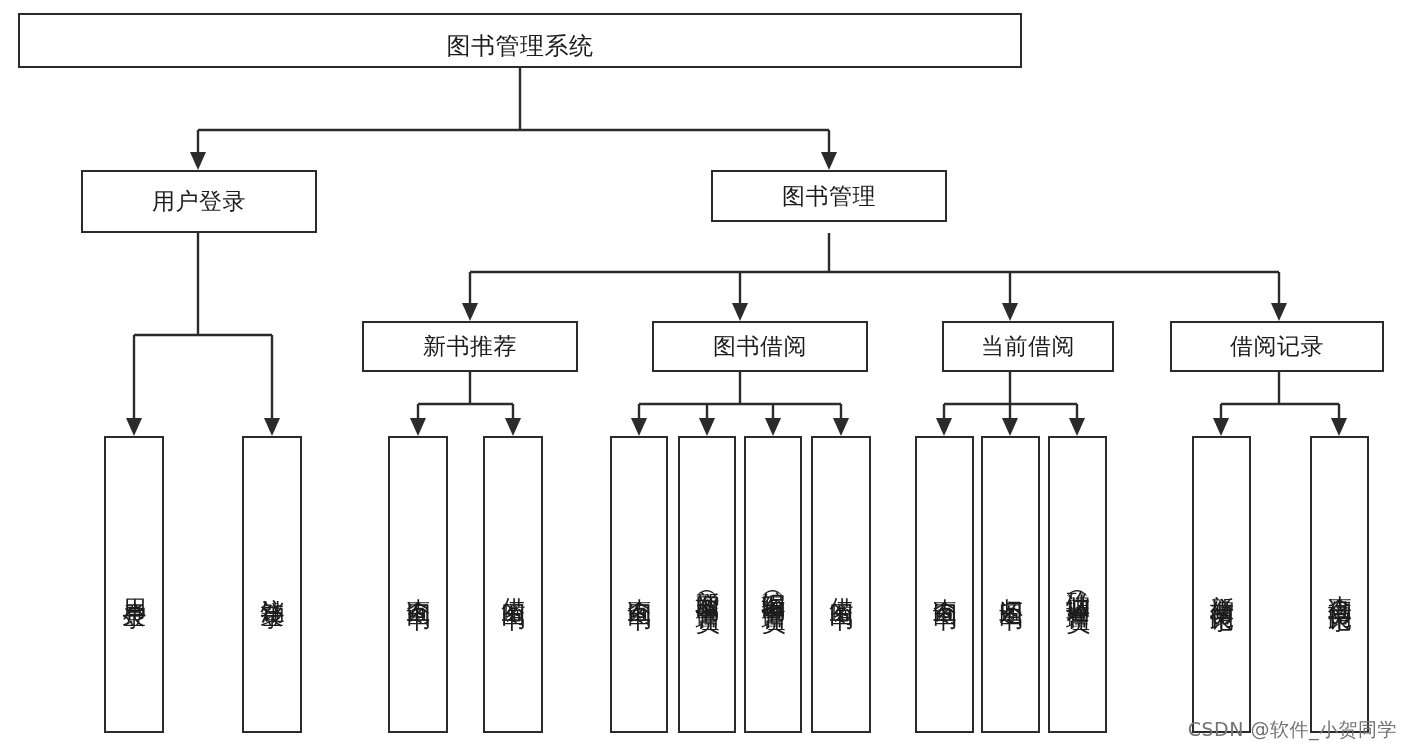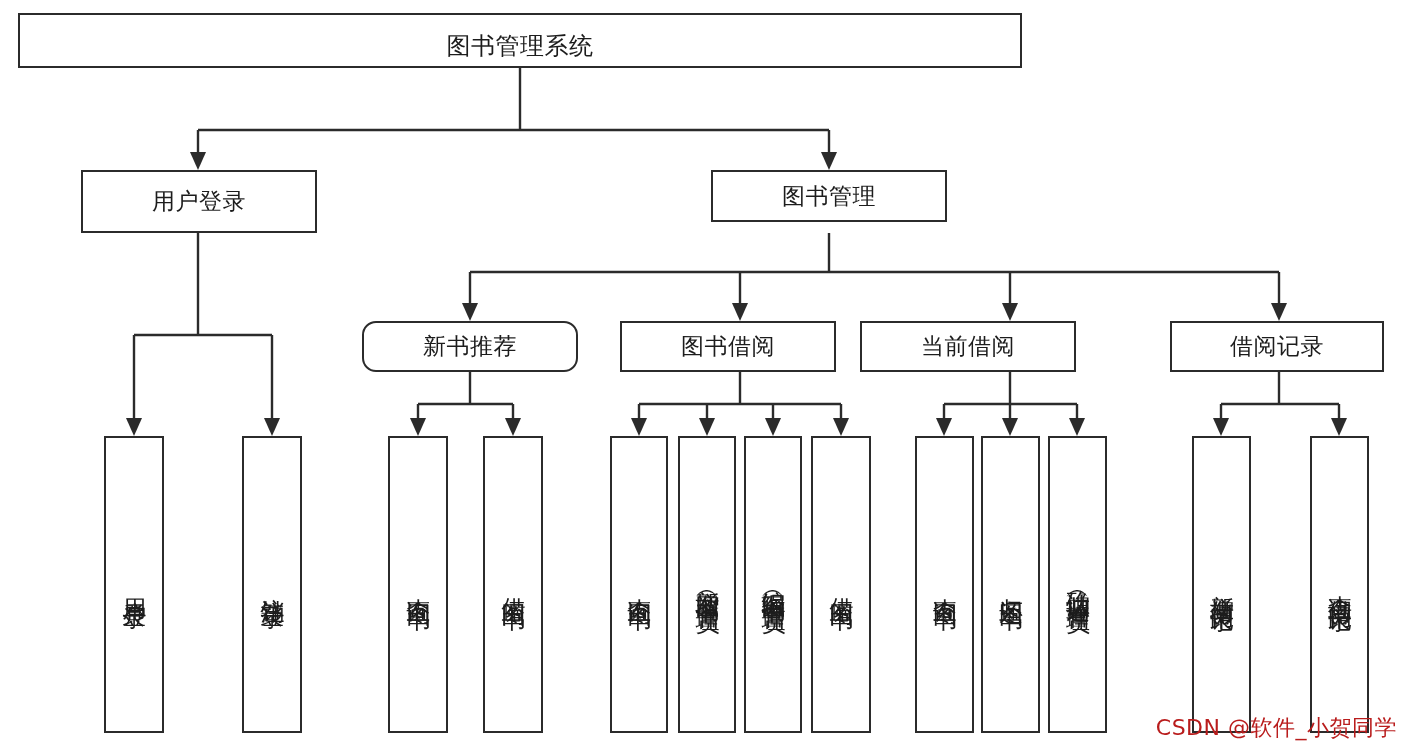--- a/index.html
+++ b/index.html
@@ -75,22 +75,22 @@
     font-size: 24px;
     line-height: 1.05;
     letter-spacing: 3px;
     white-space: nowrap;
   }
   
   #watermark {
     position: absolute;
     right: 8px;
     bottom: 4px;
-    font-size: 22px;
-    color: #b91c1c;
+    font-size: 19px;
+    color: #737373;
     letter-spacing: 0.5px;
     white-space: nowrap;
     font-family: "DejaVu Sans", "Liberation Sans", sans-serif;
   }
 </style>
 </head>
 <body>
 
 <div id="canvas">
 
@@ -160,27 +160,27 @@
     <span class="label">图书管理系统</span>
   </div>
 
   <div class="node horiz" style="left:81px;  top:170px; width:236px; height:63px;">
     <span class="label">用户登录</span>
   </div>
   <div class="node horiz" style="left:711px; top:170px; width:236px; height:52px;">
     <span class="label">图书管理</span>
   </div>
 
-  <div class="node horiz" style="left:362px;  top:321px; width:216px; height:51px;border-radius:14px;">
+  <div class="node horiz" style="left:362px;  top:321px; width:216px; height:51px;">
     <span class="label">新书推荐</span>
   </div>
-  <div class="node horiz" style="left:620px;  top:321px; width:216px; height:51px;">
+  <div class="node horiz" style="left:652px;  top:321px; width:216px; height:51px;">
     <span class="label">图书借阅</span>
   </div>
-  <div class="node horiz" style="left:860px;  top:321px; width:216px; height:51px;">
+  <div class="node horiz" style="left:942px;  top:321px; width:172px; height:51px;">
     <span class="label">当前借阅</span>
   </div>
   <div class="node horiz" style="left:1170px; top:321px; width:214px; height:51px;">
     <span class="label">借阅记录</span>
   </div>
 
   <div class="node vert" style="left:104px; top:436px; width:60px; height:297px;">
     <span class="label">用户登录</span>
   </div>
   <div class="node vert" style="left:242px; top:436px; width:60px; height:297px;">

